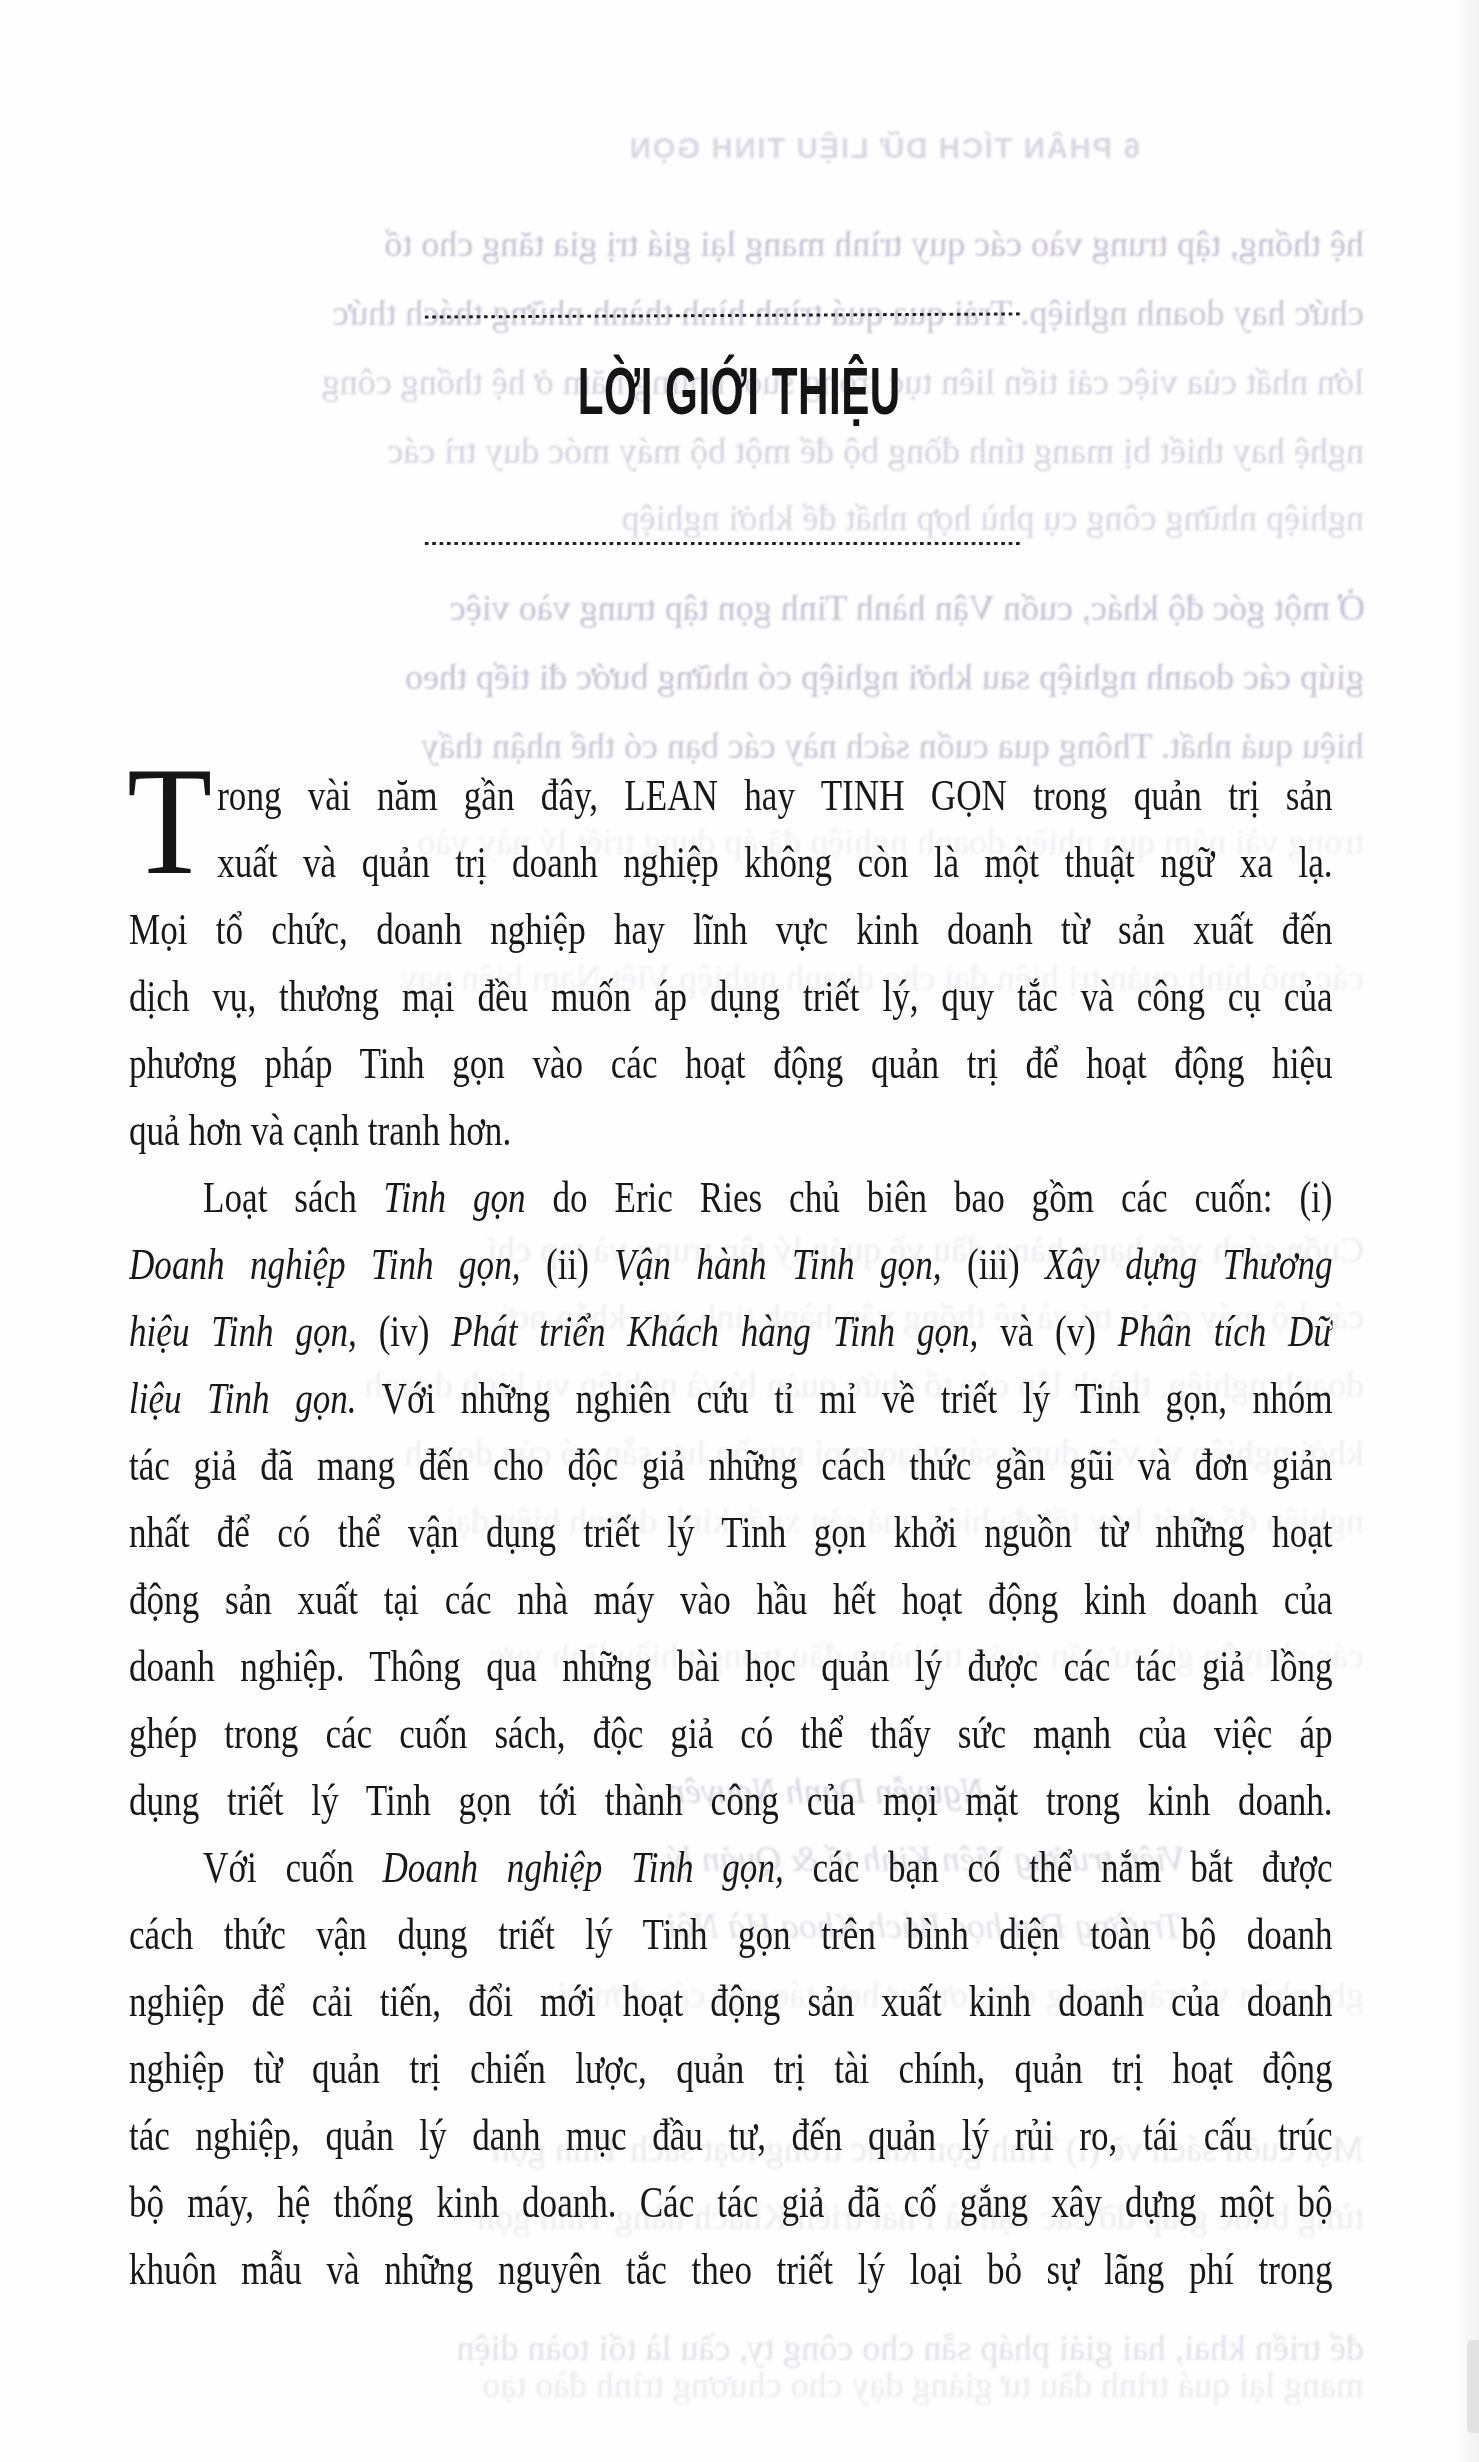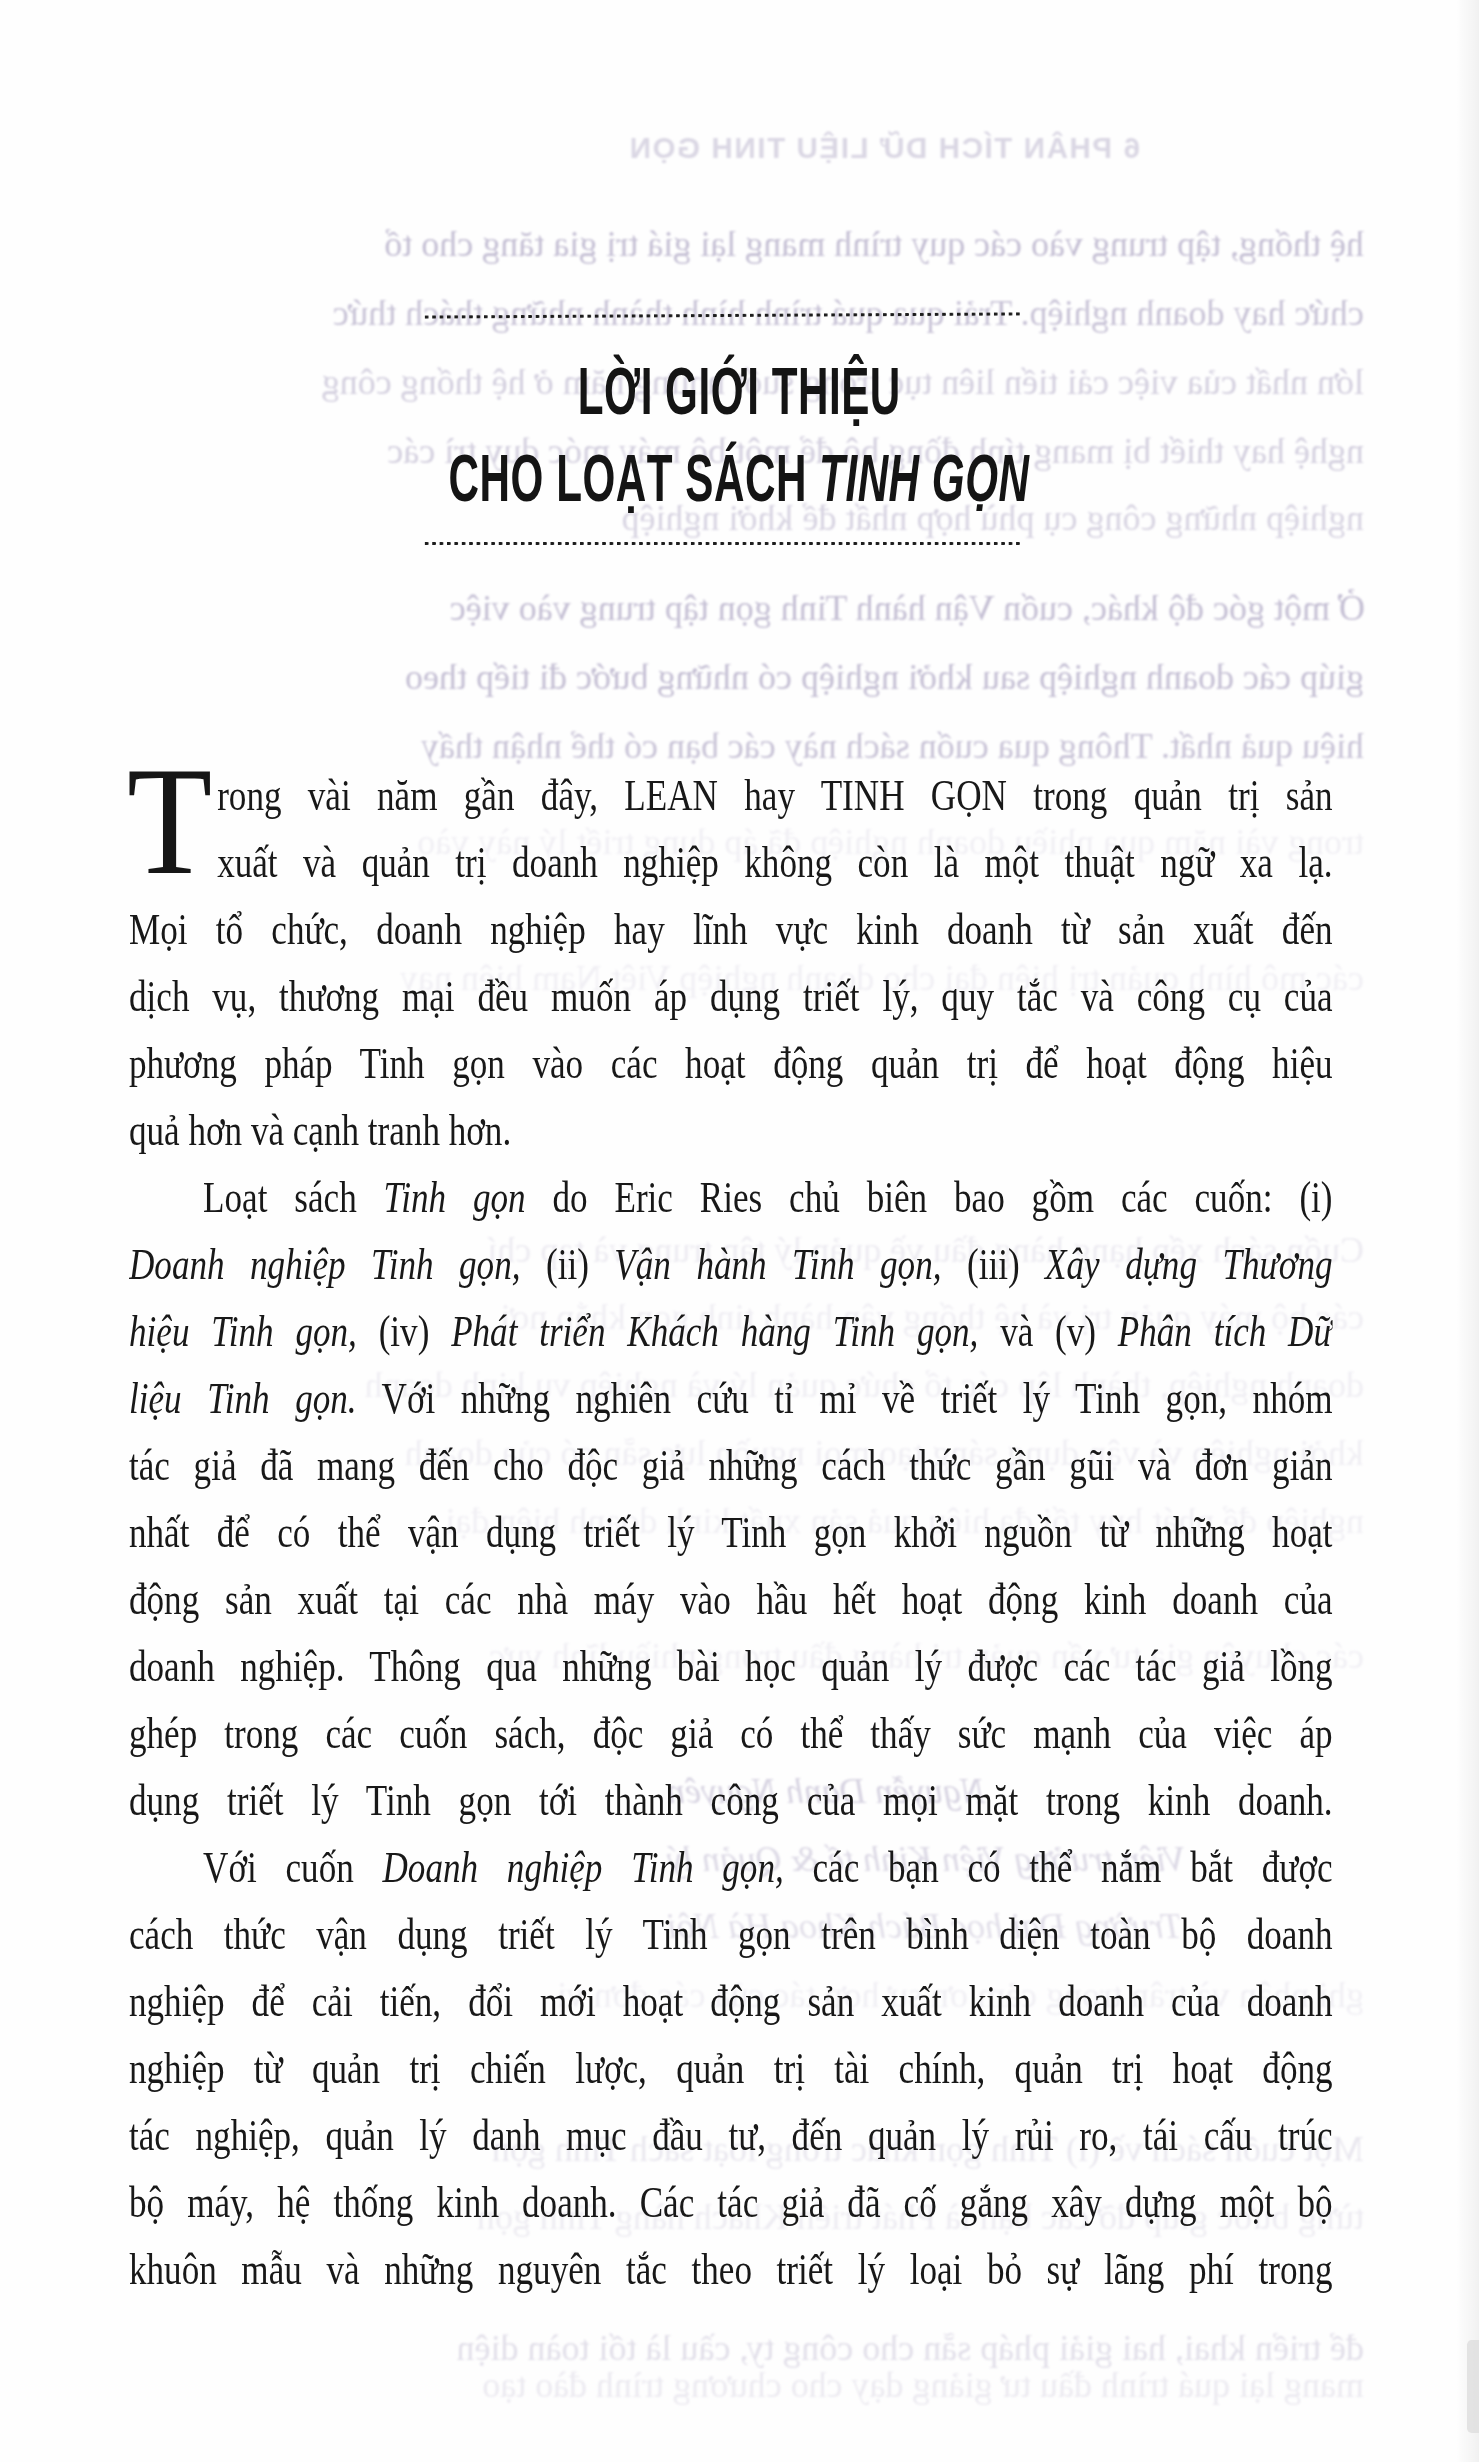--- a/index.html
+++ b/index.html
@@ -130,21 +130,20 @@
       <div class="bleed" style="top: 2126px; opacity: 0.16;">Một cuốn sách về (i) Tinh gọn khác trong loạt sách Tinh gọn</div>
       <div class="bleed" style="top: 2194px; opacity: 0.13;">từng bước giúp đỡ các bạn là Phát triển Khách hàng Tinh gọn</div>
       <div class="bleed" style="top: 2325px; opacity: 0.22;">để triển khai, hai giải pháp sẵn cho công ty, cầu là tối toàn diện</div>
       <div class="bleed" style="top: 2362px; opacity: 0.14;">mang lại quá trình đầu tư giảng dạy cho chương trình đào tạo</div>
     </div>
 
   <div class="dotted-rule rule-top"></div>
 
   <div class="page-title">
     <span class="title-line"><span>LỜI GIỚI THIỆU</span></span>
-    <span class="title-line"><span><span>CHO LOẠT SÁCH </span><span class="title-italic">TINH GỌN</span></span></span>
   </div>
 
   <div class="dotted-rule rule-bottom"></div>
 
   <div class="drop-cap">T</div>
 
   <div class="body-text">
       <div class="line pad"><span>rong vài năm gần đây, LEAN hay TINH GỌN trong quản trị sản</span></div>
       <div class="line pad"><span>xuất và quản trị doanh nghiệp không còn là một thuật ngữ xa lạ.</span></div>
       <div class="line"><span>Mọi tổ chức, doanh nghiệp hay lĩnh vực kinh doanh từ sản xuất đến</span></div>

